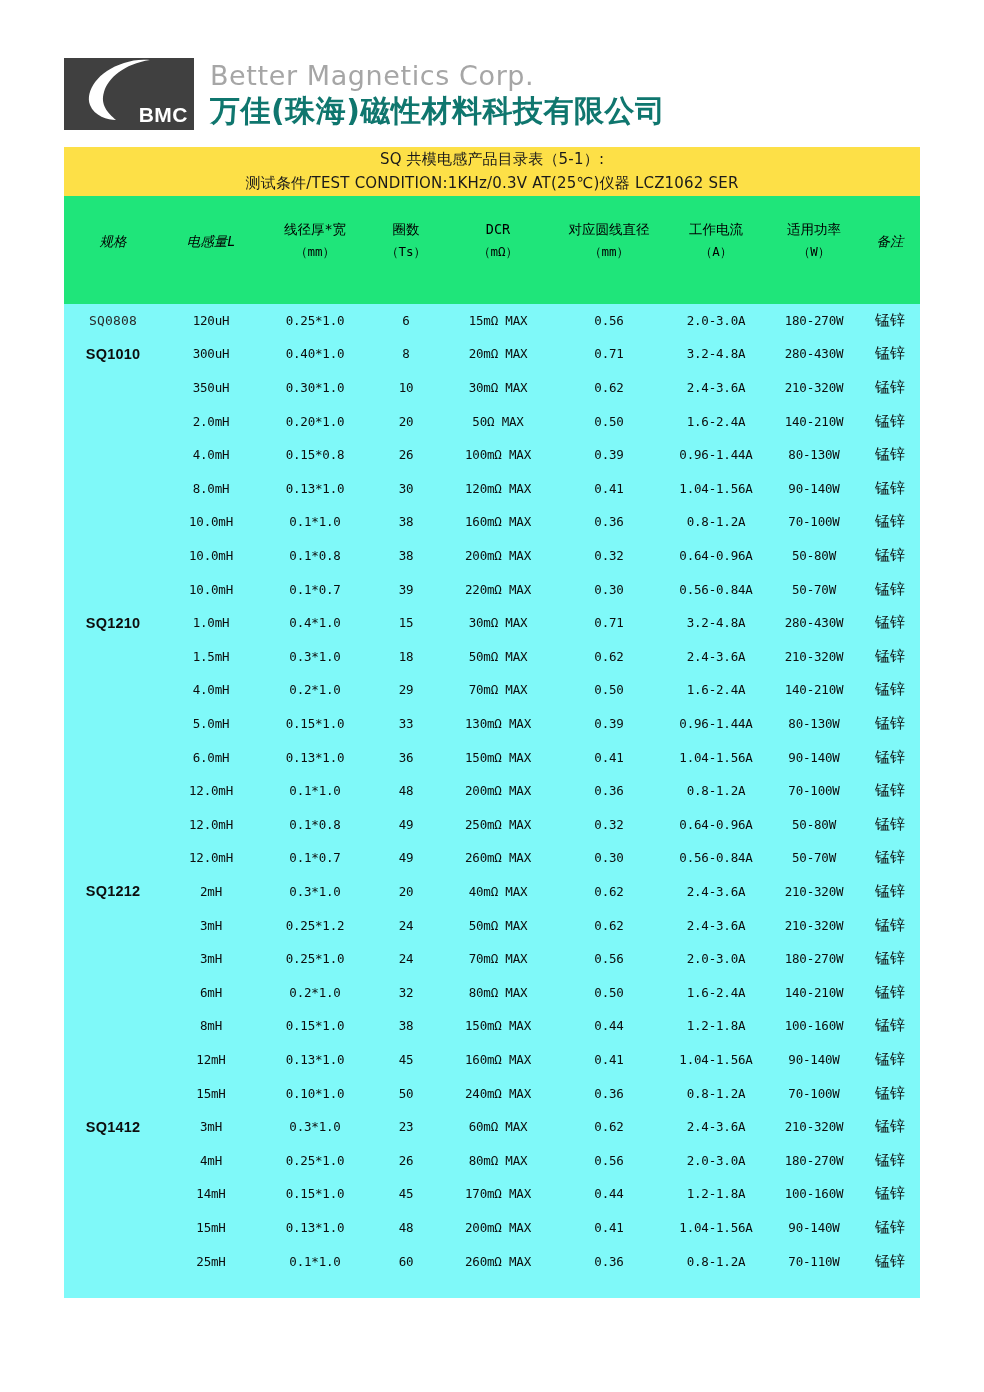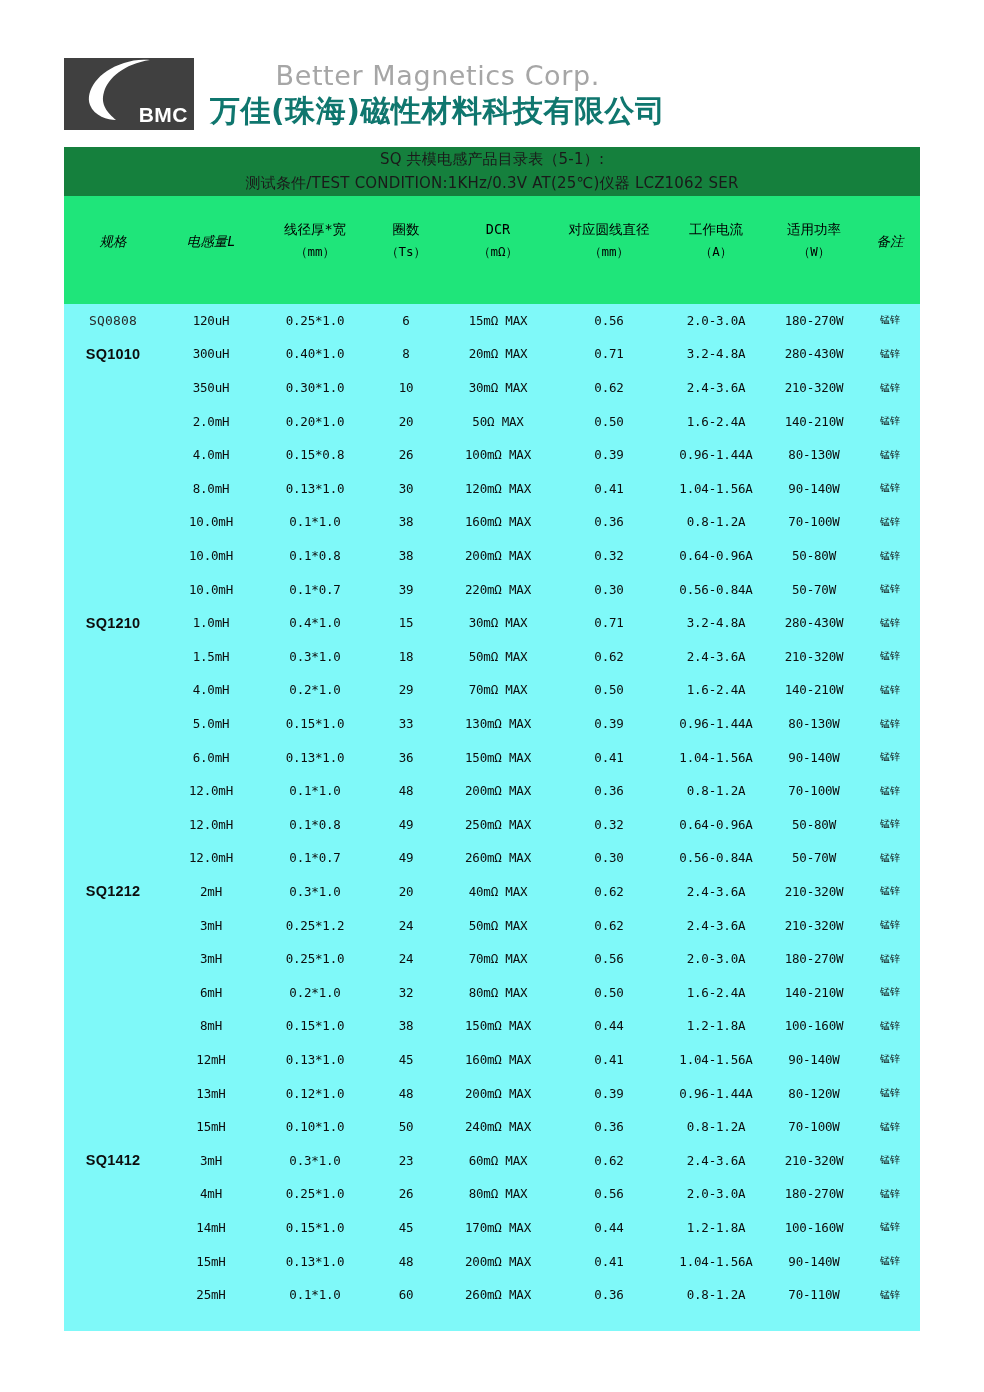--- a/index.html
+++ b/index.html
@@ -44,21 +44,20 @@
     bottom: 3px;
     color: #ffffff;
     font-size: 21px;
     font-weight: bold;
     letter-spacing: 0.5px;
     font-family: "Liberation Sans", sans-serif;
   }
   .brand-block {
     margin-left: 16px;
     padding-top: 2px;
-    text-align: center;
   }
   .brand-en {
     font-size: 27px;
     color: #A6A6A6;
     letter-spacing: 0.6px;
     font-family: "DejaVu Sans", sans-serif;
     line-height: 1.18;
     white-space: nowrap;
   }
   .brand-cn {
@@ -81,21 +80,21 @@
     border-collapse: collapse;
     table-layout: fixed;
   }
   .sheet td, .sheet th {
     padding: 0;
     border: none;
     vertical-align: middle;
   }
 
   .title-cell {
-    background: #15803d;
+    background: #fde047;
     text-align: center;
     font-size: 15px;
     color: #1a1a1a;
     font-family: "DejaVu Sans", sans-serif;
     line-height: 1.62;
     padding: 9px 0 11px 0;
     letter-spacing: 0.2px;
   }
   .title-line-1 { display: block; }
   .title-line-2 { display: block; }
@@ -132,21 +131,21 @@
     text-align: center;
   }
   .data-row td.c-spec.faint {
     font-weight: normal;
     font-size: 13px;
     font-family: "DejaVu Sans Mono", monospace;
     color: #2a2a2a;
   }
   .data-row td.c-note {
     font-family: "DejaVu Sans", sans-serif;
-    font-size: 10px;
+    font-size: 15px;
     letter-spacing: 0;
   }
   .sheet tbody tr:last-child td { padding-bottom: 0; }
 
   .tail-row td {
     background: #7FF9F9;
     height: 20px;
   }
 </style>
 </head>
@@ -473,31 +472,20 @@
           <td>0.13*1.0</td>
           <td>45</td>
           <td>160mΩ MAX</td>
           <td>0.41</td>
           <td>1.04-1.56A</td>
           <td>90-140W</td>
           <td class="c-note">锰锌</td>
         </tr>
         <tr class="data-row">
           <td class="c-spec"></td>
-          <td>13mH</td>
-          <td>0.12*1.0</td>
-          <td>48</td>
-          <td>200mΩ MAX</td>
-          <td>0.39</td>
-          <td>0.96-1.44A</td>
-          <td>80-120W</td>
-          <td class="c-note">锰锌</td>
-        </tr>
-        <tr class="data-row">
-          <td class="c-spec"></td>
           <td>15mH</td>
           <td>0.10*1.0</td>
           <td>50</td>
           <td>240mΩ MAX</td>
           <td>0.36</td>
           <td>0.8-1.2A</td>
           <td>70-100W</td>
           <td class="c-note">锰锌</td>
         </tr>
         <tr class="data-row">

